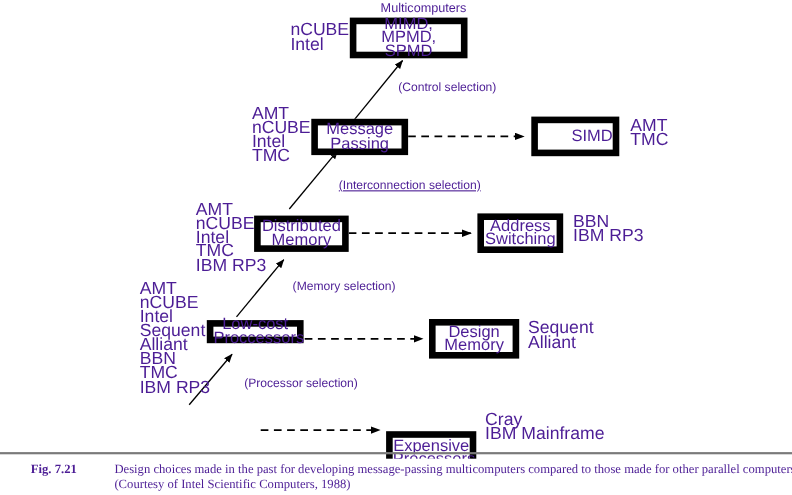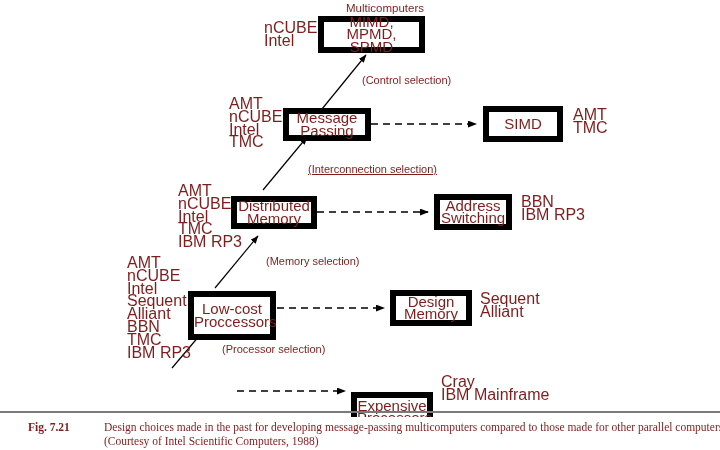--- a/index.html
+++ b/index.html
@@ -7,21 +7,21 @@
     padding: 0;
     background: #ffffff;
   }
   #page {
     position: relative;
     width: 720px;
     height: 450px;
     background: #ffffff;
     overflow: hidden;
     font-family: "Liberation Sans", sans-serif;
-    color: #7f1d1d;
+    color: #4c1d95;
   }
   #diagram-svg {
     position: absolute;
     left: 0;
     top: 0;
     width: 720px;
     height: 415px;
   }
   .node-box {
     position: absolute;
@@ -145,21 +145,21 @@
 
   <div class="node-box" style="left:283px; top:108px; width:88px; height:33px;text-align:center;">
     <span class="node-label">Message
 Passing</span>
   </div>
   <div class="side-list" style="left:229px; top:98px;">AMT
 nCUBE
 Intel
 TMC</div>
 
-  <div class="node-box" style="left:483px; top:106px; width:80px; height:36px;">
+  <div class="node-box" style="left:483px; top:106px; width:80px; height:36px;text-align:right;">
     <span class="node-label">SIMD</span>
   </div>
   <div class="side-list" style="left:573px; top:109px;">AMT
 TMC</div>
 
   <div class="edge-caption" style="left:308px; top:163px;text-decoration:underline;">(Interconnection selection)</div>
 
   <div class="node-box" style="left:231px; top:196px; width:86px; height:33px;">
     <span class="node-label">Distributed
 Memory</span>
@@ -172,21 +172,21 @@
 
   <div class="node-box" style="left:434px; top:194px; width:78px; height:36px;">
     <span class="node-label">Address
 Switching</span>
   </div>
   <div class="side-list" style="left:521px; top:196px;">BBN
 IBM RP3</div>
 
   <div class="edge-caption" style="left:266px; top:255px;">(Memory selection)</div>
 
-  <div class="node-box" style="left:188px; top:291px; width:88px; height:49px;">
+  <div class="node-box" style="left:188px; top:291px; width:88px; height:21px;">
     <span class="node-label">Low-cost
 Proccessors</span>
   </div>
   <div class="side-list" style="left:127px; top:257px;">AMT
 nCUBE
 Intel
 Sequent
 Alliant
 BBN
 TMC

